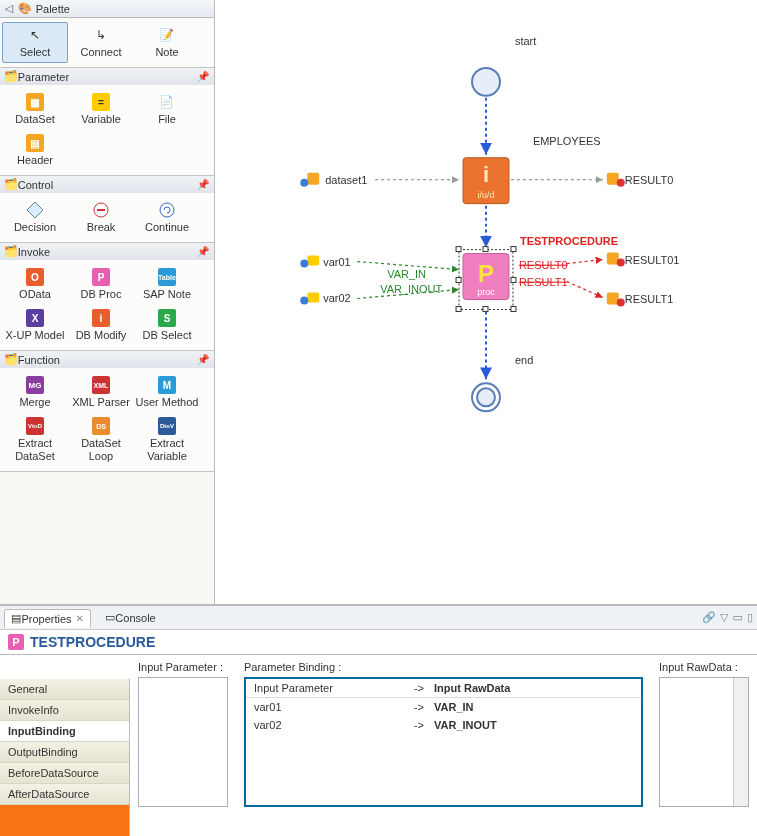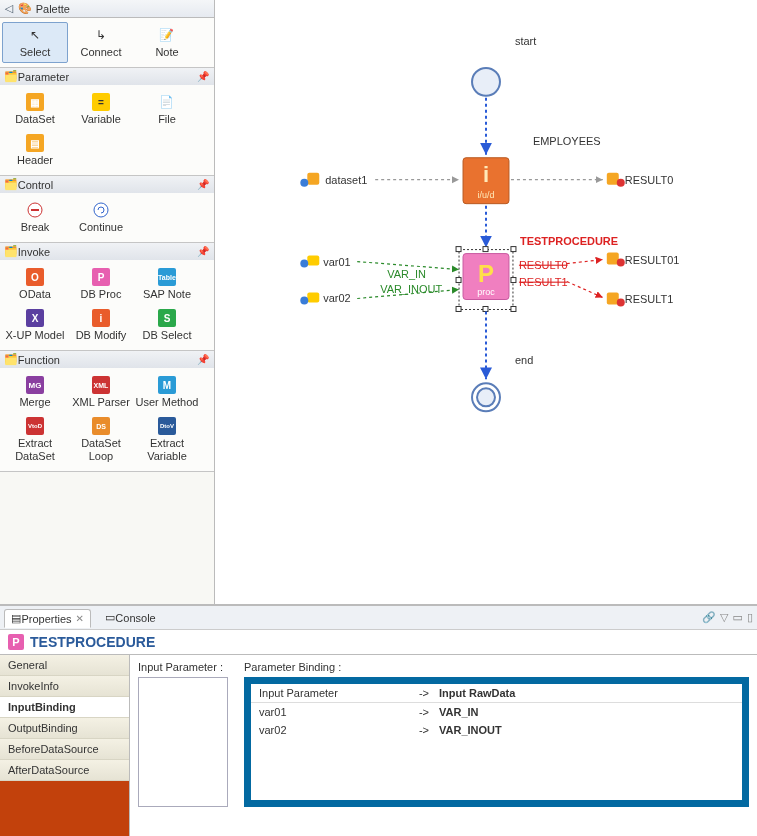--- a/index.html
+++ b/index.html
@@ -43,28 +43,28 @@
 .tabs { display: flex; align-items: center; padding: 2px 4px; background: #eef1f5; border-bottom: 1px solid #ccc; }
 .tab { display: flex; align-items: center; padding: 2px 6px; margin-right: 8px; font-size: 11px; }
 .tab.active { background: #fff; border: 1px solid #bbb; border-bottom: 1px solid #fff; border-radius: 3px 3px 0 0; position: relative; top: 1px; }
 .tab .x { margin-left: 4px; color: #888; font-size: 10px; }
 .tabs .rt-icons { margin-left: auto; display: flex; gap: 4px; color: #888; font-size: 11px; }
 
 .prop-title { padding: 4px 8px; font-size: 14px; font-weight: bold; color: #2a5a9a; border-bottom: 1px solid #bbb; display: flex; align-items: center; }
 .prop-title .p-ico { width: 16px; height: 16px; background: #e75fb0; color: #fff; display: inline-flex; align-items: center; justify-content: center; font-size: 11px; margin-right: 6px; border-radius: 2px; }
 
 .prop-body { flex: 1; display: flex; }
-.prop-nav { width: 130px; background: #c2410c; border-right: 1px solid #bbb; }
+.prop-nav { width: 130px; background: #f97316; border-right: 1px solid #bbb; margin-top: 24px; }
 .prop-nav div { padding: 4px 8px; border-bottom: 1px solid #d8d5c4; font-size: 11px; cursor: pointer; background: linear-gradient(#f4f1e4,#e6e3d4); }
 .prop-nav div.sel { font-weight: bold; background: #fff; }
 .prop-cols { flex: 1; display: flex; padding: 6px 8px; gap: 16px; }
 .colbox { flex: 0 0 auto; }
 .listbox { border: 1px solid #aab; background: #fff; height: 130px; }
 .lbl-hdr { font-size: 11px; margin-bottom: 4px; }
-.binding-table { border: 7px solid #0369a1; background: #fff; height: 130px; font-size: 11px; }
+.binding-table { border: 2px solid #0369a1; background: #fff; height: 130px; font-size: 11px; }
 .binding-table .row { display: flex; padding: 3px 8px; }
 .binding-table .row.hdr { border-bottom: 1px solid #ddd; font-weight: normal; }
 .binding-table .c1 { width: 150px; }
 .binding-table .c2 { width: 30px; text-align: center; }
 .binding-table .c3 { flex: 1; font-weight: bold; }
 .rawbox { border: 1px solid #aab; background: #fff; height: 130px; position: relative; }
 .rawbox::after { content: ""; position: absolute; right: 0; top: 0; bottom: 0; width: 14px; background: #f0f0f0; border-left: 1px solid #ccc; }
 </style>
 </head>
 <body>
@@ -128,20 +128,28 @@
         </div>
       </div>
 
       <div class="pal-section">
         <div class="pal-section-hdr">
           <span>🗂️</span>
           <span>Control</span>
           <span class="pin">📌</span>
         </div>
         <div class="pal-grid">
+          <div class="pal-item">
+              <div class="pal-ico">
+                <svg width="18" height="18">
+                  <polygon points="9,1 17,9 9,17 1,9" fill="#dbeeff" stroke="#58a"></polygon>
+                </svg>
+              </div>
+              <div class="pal-lbl">Decision</div>
+            </div>
           <div class="pal-item">
               <div class="pal-ico">
                 <svg width="18" height="18">
                   <circle cx="9" cy="9" r="7" fill="#fff" stroke="#c33"></circle>
                   <rect x="5" y="8" width="8" height="2" fill="#c33"></rect>
                 </svg>
               </div>
               <div class="pal-lbl">Break</div>
             </div>
           <div class="pal-item">
@@ -399,16 +407,20 @@
               <div class="c2">-&gt;</div>
               <div class="c3">VAR_IN</div>
             </div>
             <div class="row">
               <div class="c1">var02</div>
               <div class="c2">-&gt;</div>
               <div class="c3">VAR_INOUT</div>
             </div>
           </div>
         </div>
+        <div class="colbox" style="width:90px">
+          <div class="lbl-hdr">Input RawData :</div>
+          <div class="rawbox" style="width:90px"></div>
+        </div>
       </div>
     </div>
   </div>
 </div>
 
 </body></html>

